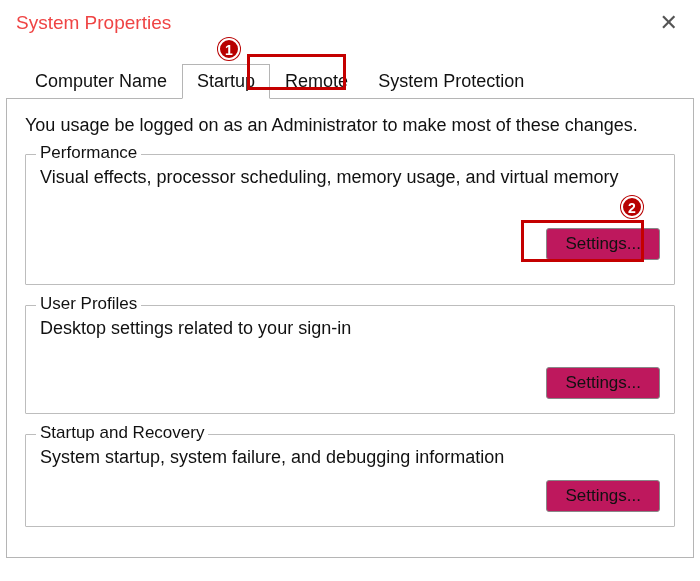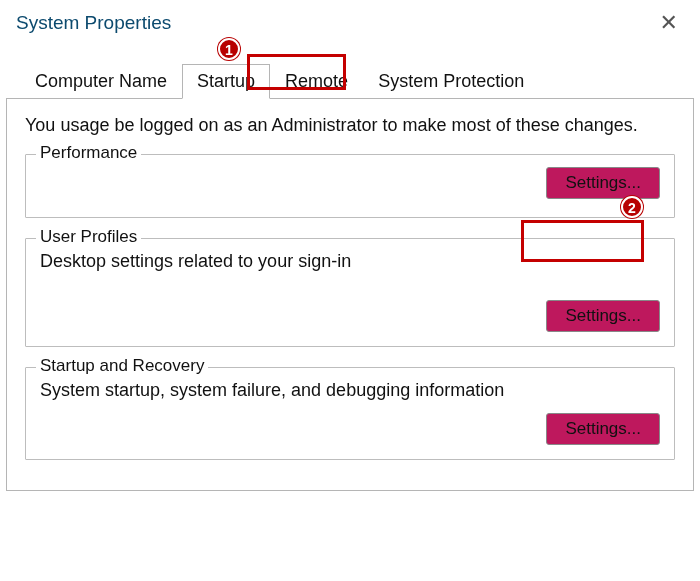--- a/index.html
+++ b/index.html
@@ -18,21 +18,21 @@
     .titlebar {
       display: flex;
       justify-content: space-between;
       align-items: center;
       padding: 6px 12px 10px 16px;
       font-size: 18px;
       color: #333;
     }
     .titlebar-title {
       font-size: 19px;
-      color: #0c4a6e;
+      color: #ef4444;
     }
     .close-icon {
       font-size: 22px;
       color: #555;
       padding: 4px 10px;
       cursor: pointer;
       font-weight: 300;
     }
 
     .tab-strip {
@@ -125,21 +125,21 @@
       box-shadow: 0 0 0 1px #b80000;
       color: #fff;
       font-weight: bold;
       font-size: 14px;
       line-height: 20px;
       text-align: center;
       z-index: 60;
       pointer-events: none;
     }
     .group.perf {
-      padding-bottom: 18px;
+      padding-bottom: 24px;
     }
     .group.perf .group-desc { margin-bottom: 40px; }
     .group.user .group-desc { margin-bottom: 28px; }
     .group.startup .group-desc { margin-bottom: 12px; }
   </style>
 </head>
 <body>
 
 <div class="titlebar">
   <span class="titlebar-title">System Properties</span>
@@ -152,20 +152,21 @@
   <div class="tab">Remote</div>
   <div class="tab">System Protection</div>
 </div>
 
 <div class="tab-panel">
 
   <div class="admin-msg">You usage be logged on as an Administrator to make most of these changes.</div>
 
   <div class="group perf">
     <span class="group-legend">Performance</span>
+    <div class="group-desc">Visual effects, processor scheduling, memory usage, and virtual memory</div>
     <div class="btn-row">
       <button class="settings-btn">Settings...</button>
     </div>
   </div>
 
   <div class="group user">
     <span class="group-legend">User Profiles</span>
     <div class="group-desc">Desktop settings related to your sign-in</div>
     <div class="btn-row">
       <button class="settings-btn">Settings...</button>

